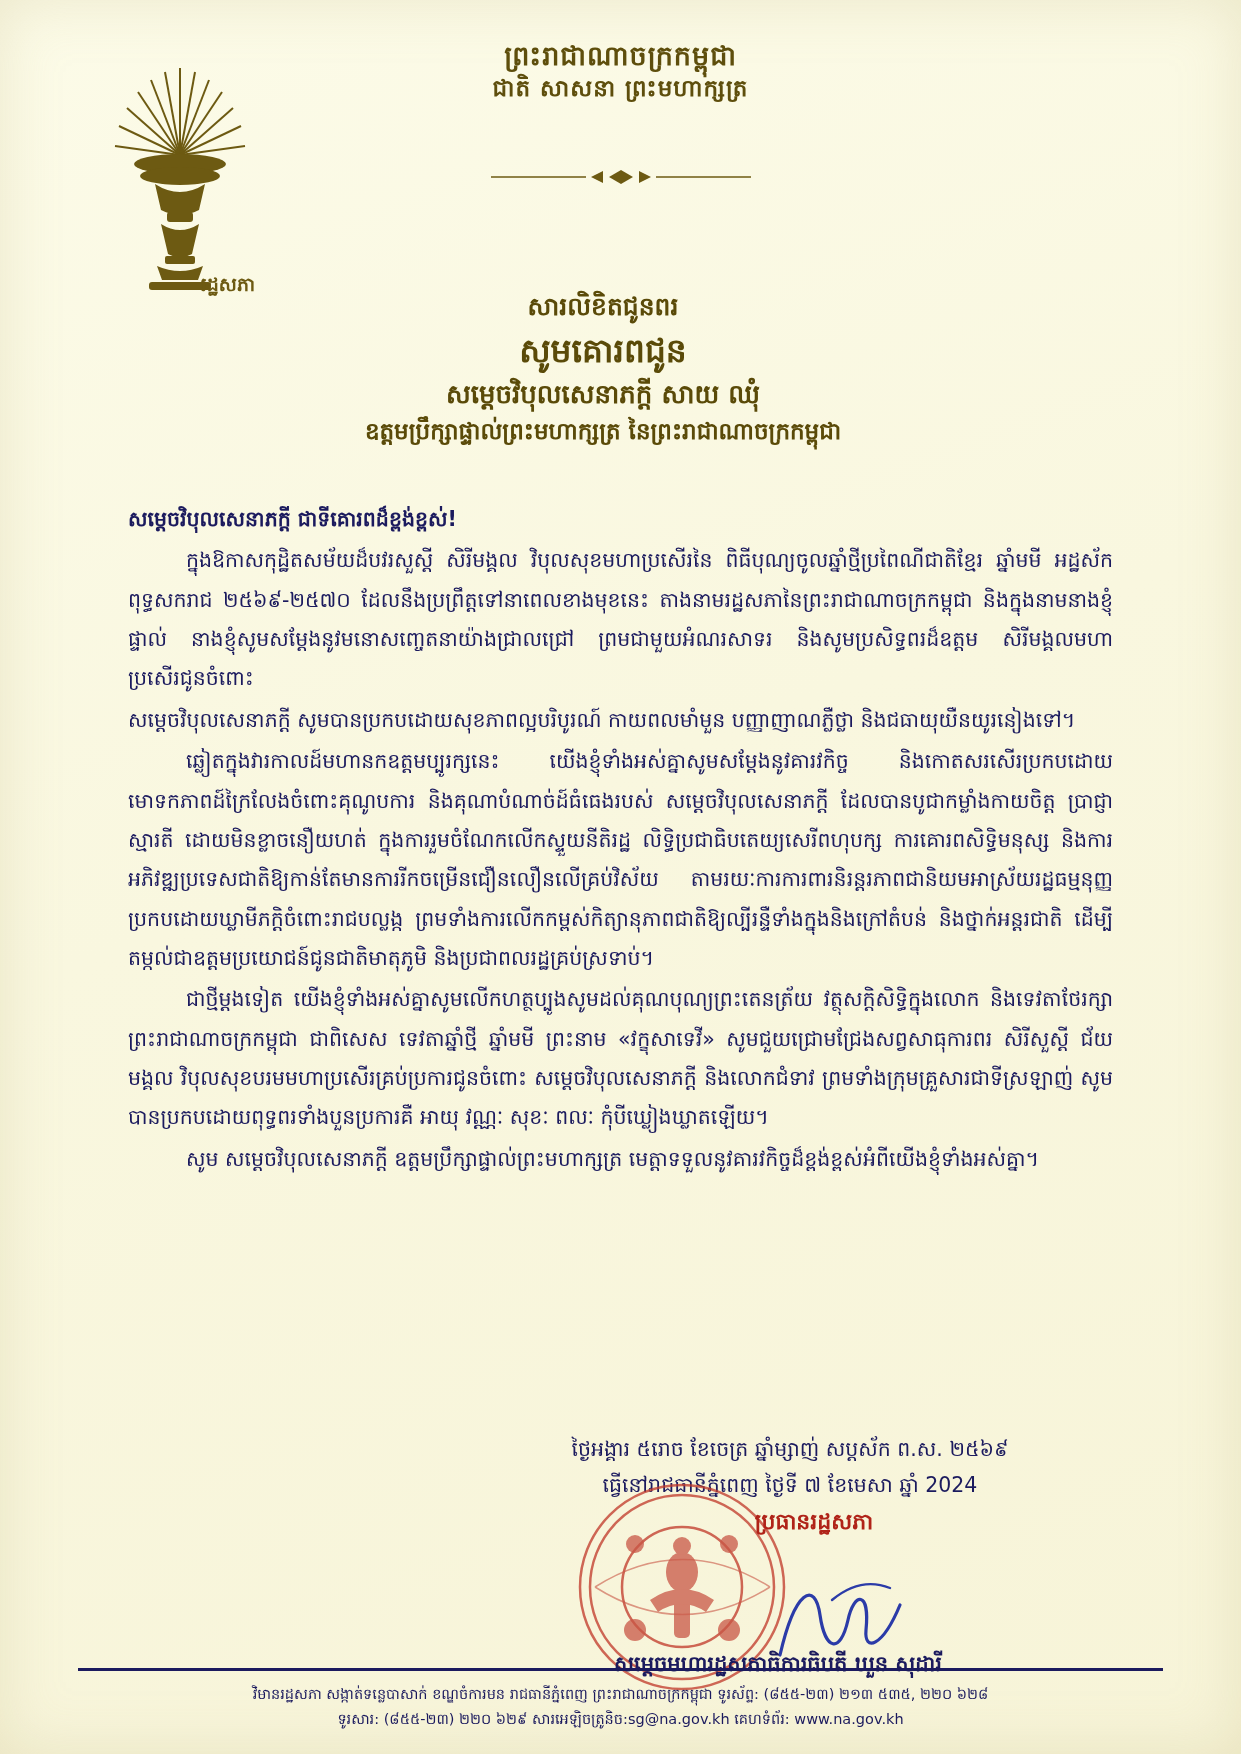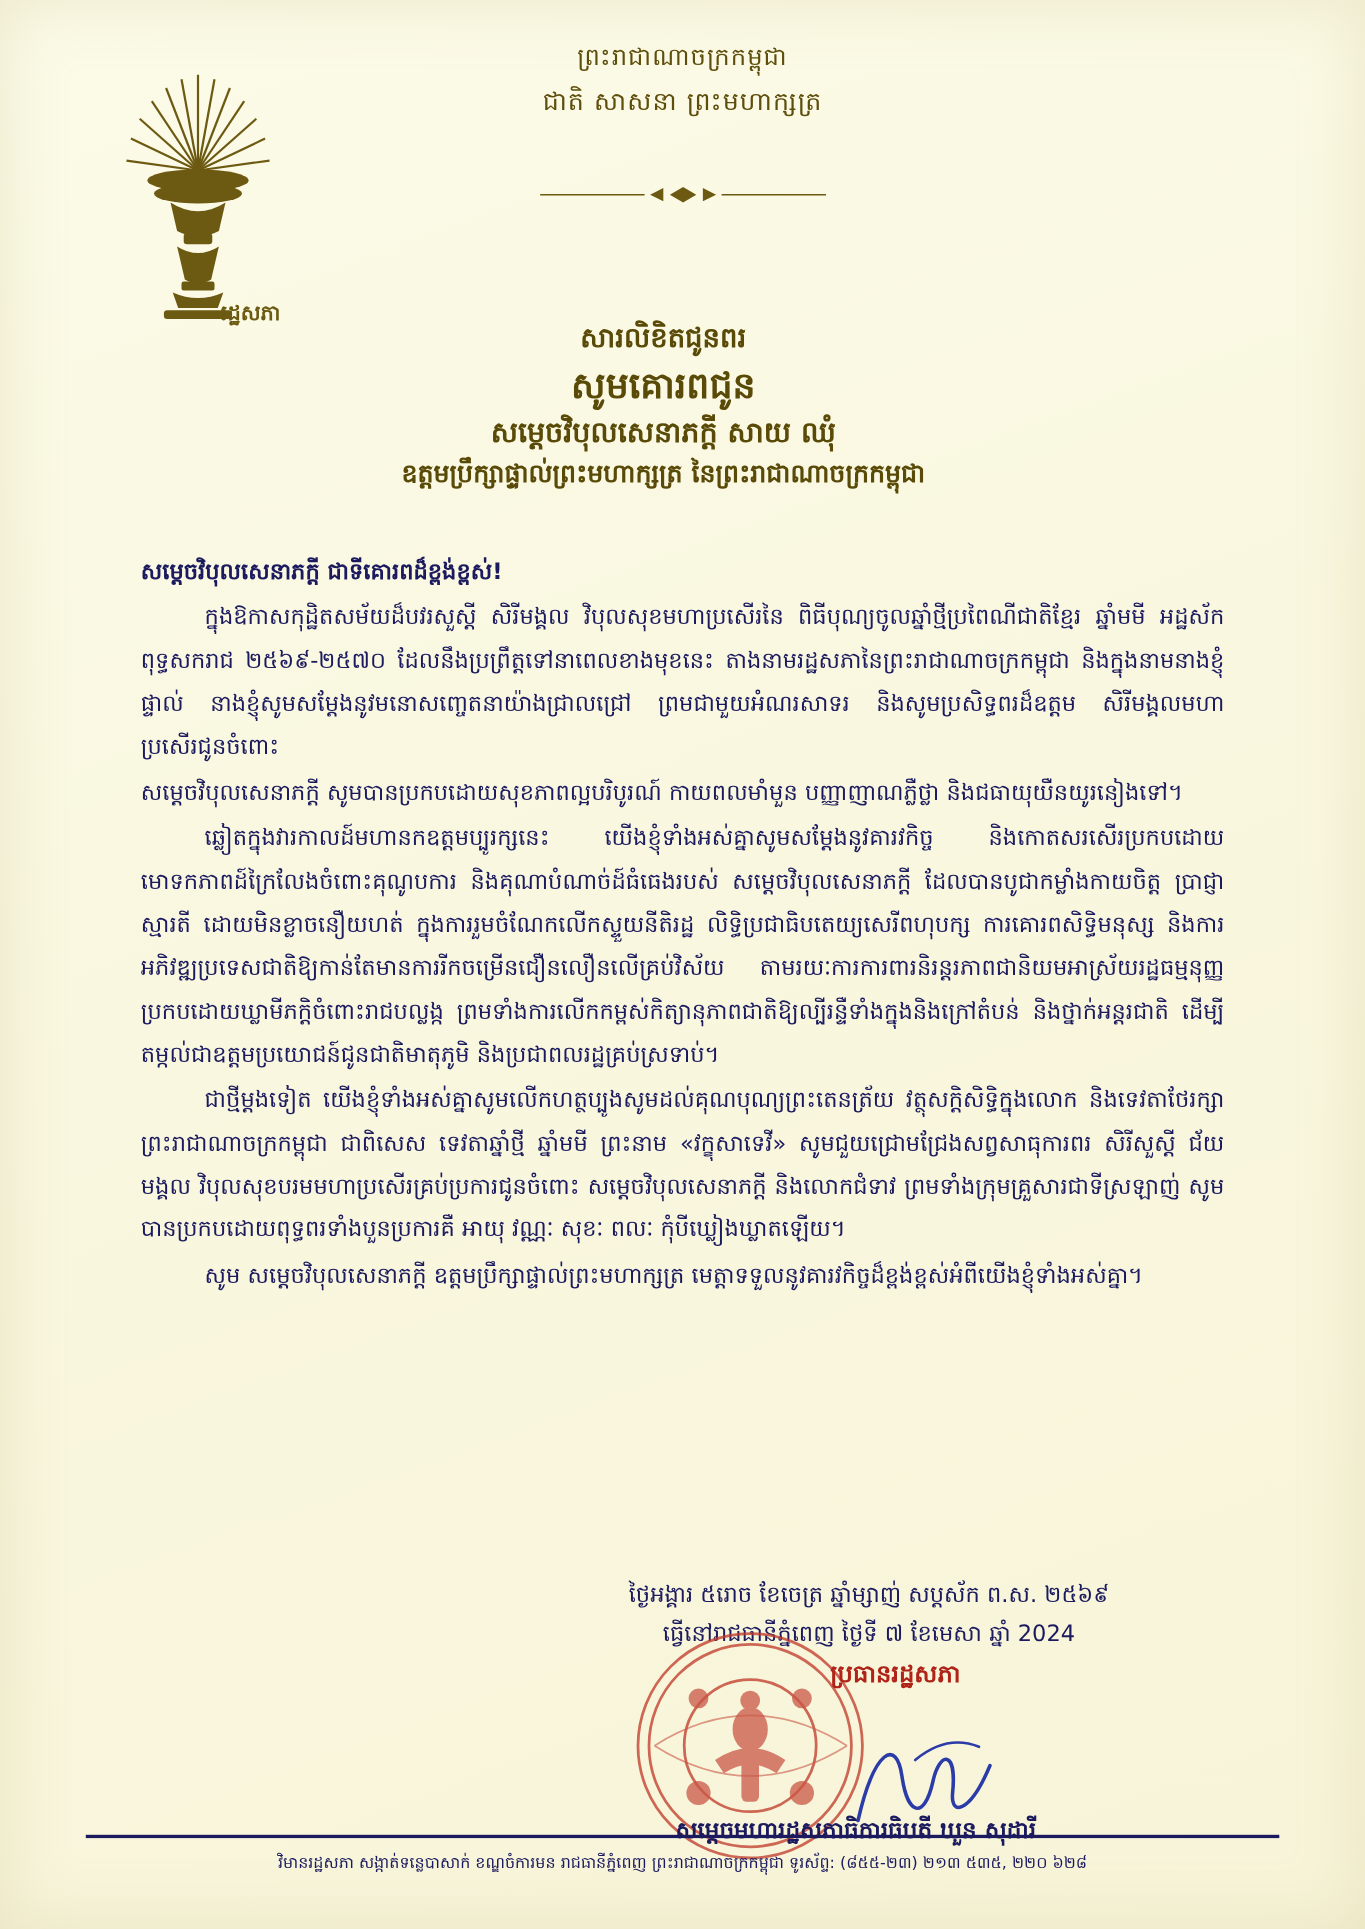--- a/index.html
+++ b/index.html
@@ -51,29 +51,29 @@
   
   .hdr {
     position: absolute;
     left: 0;
     top: 38px;
     width: 1241px;
     text-align: center;
     color: #5e4e0c;
   }
   .hdr .l1 {
-    font-size: 22px;
-    font-weight: normal;
+    font-size: 27px;
+    font-weight: bold;
     letter-spacing: 1px;
     line-height: 1.35;
   }
   .hdr .l2 {
     font-size: 23px;
-    font-weight: normal;
-    margin-top: 10px;
+    font-weight: bold;
+    margin-top: 0;
     letter-spacing: 1px;
   }
   .divider {
     position: absolute;
     left: 50%;
     top: 168px;
     transform: translateX(-50%);
     width: 260px;
     height: 18px;
   }
@@ -293,15 +293,16 @@
       <path d="M10 95 C 25 30, 45 20, 50 55 C 55 90, 70 95, 78 60 C 84 32, 100 30, 96 70 C 94 92, 112 88, 130 45" fill="none" stroke="#2b3ba8" stroke-width="3.2" stroke-linecap="round"></path>
       <path d="M62 40 C 80 25, 100 20, 120 28" fill="none" stroke="#2b3ba8" stroke-width="2.4" stroke-linecap="round"></path>
     </svg>
   </div>
 
   <div class="signame">សម្តេចមហារដ្ឋសភាធិការធិបតី ឃួន សុដារី</div>
 
   <div class="footer-rule"></div>
   <div class="footer">
     <div>វិមានរដ្ឋសភា សង្កាត់ទន្លេបាសាក់ ខណ្ឌចំការមន រាជធានីភ្នំពេញ ព្រះរាជាណាចក្រកម្ពុជា ទូរស័ព្ទ: (៨៥៥-២៣) ២១៣ ៥៣៥, ២២០ ៦២៨</div>
+    <div>ទូរសារ: (៨៥៥-២៣) ២២០ ៦២៩ សារអេឡិចត្រូនិច:sg@na.gov.kh គេហទំព័រ: www.na.gov.kh</div>
   </div>
 
 </div>
 
 </body></html>

